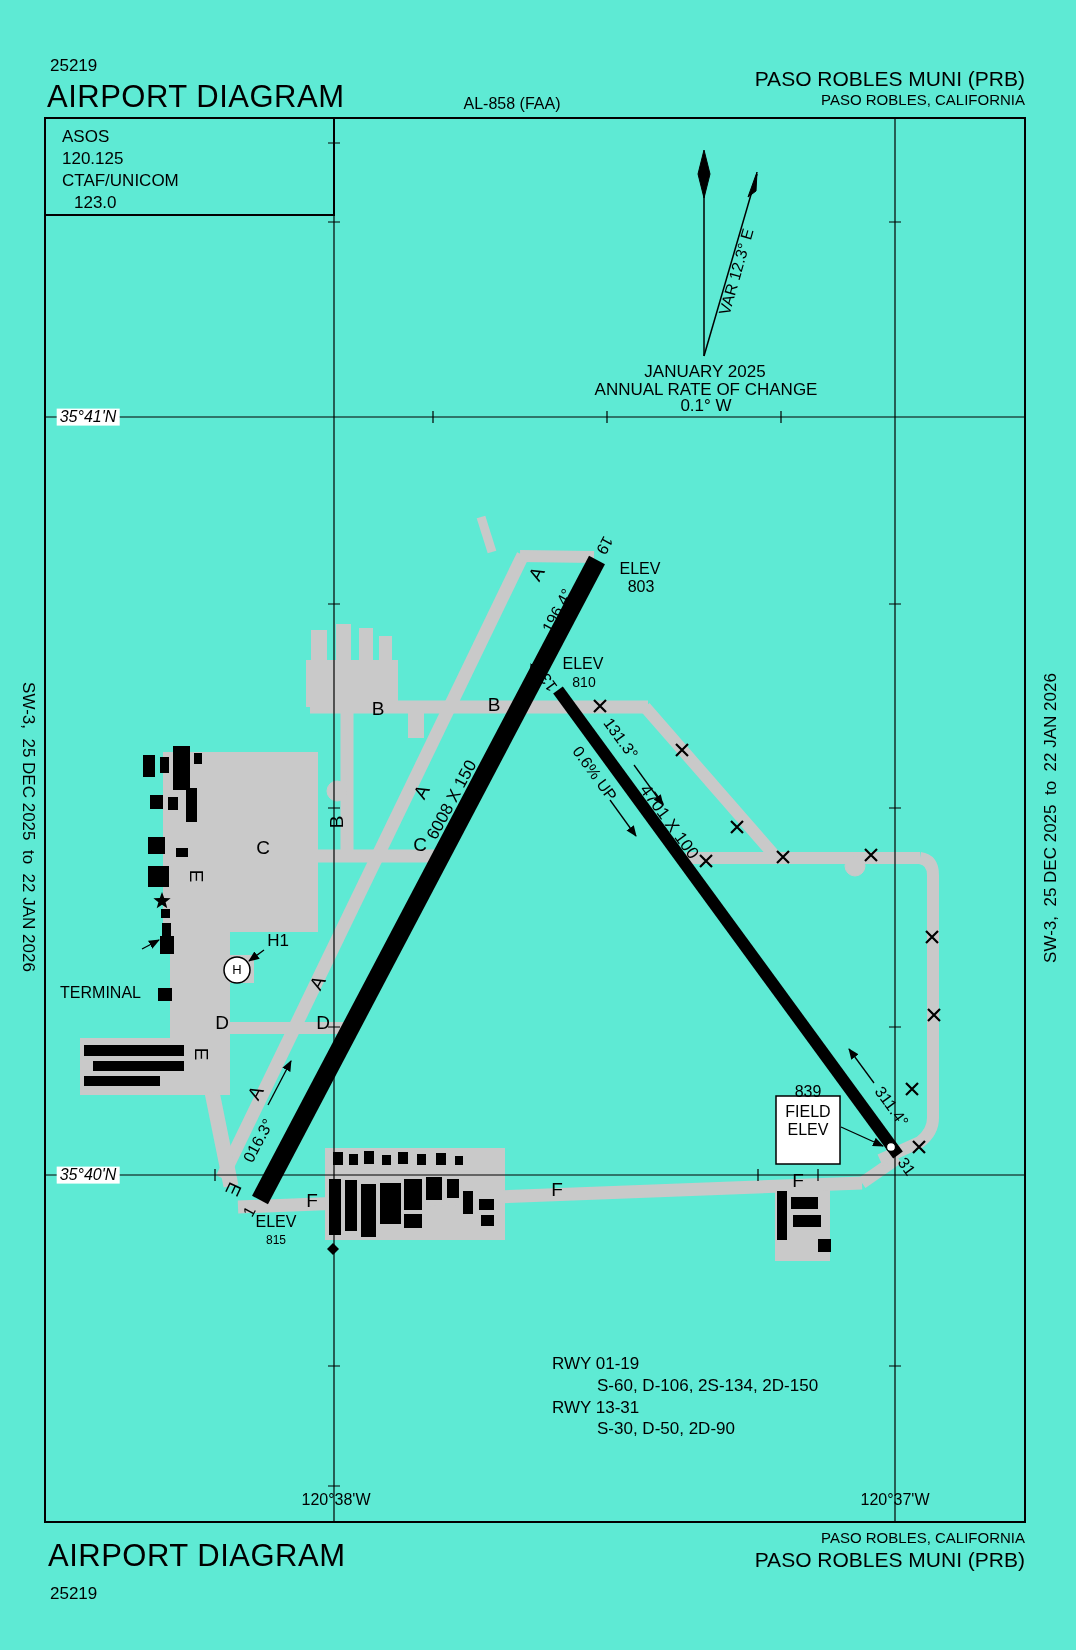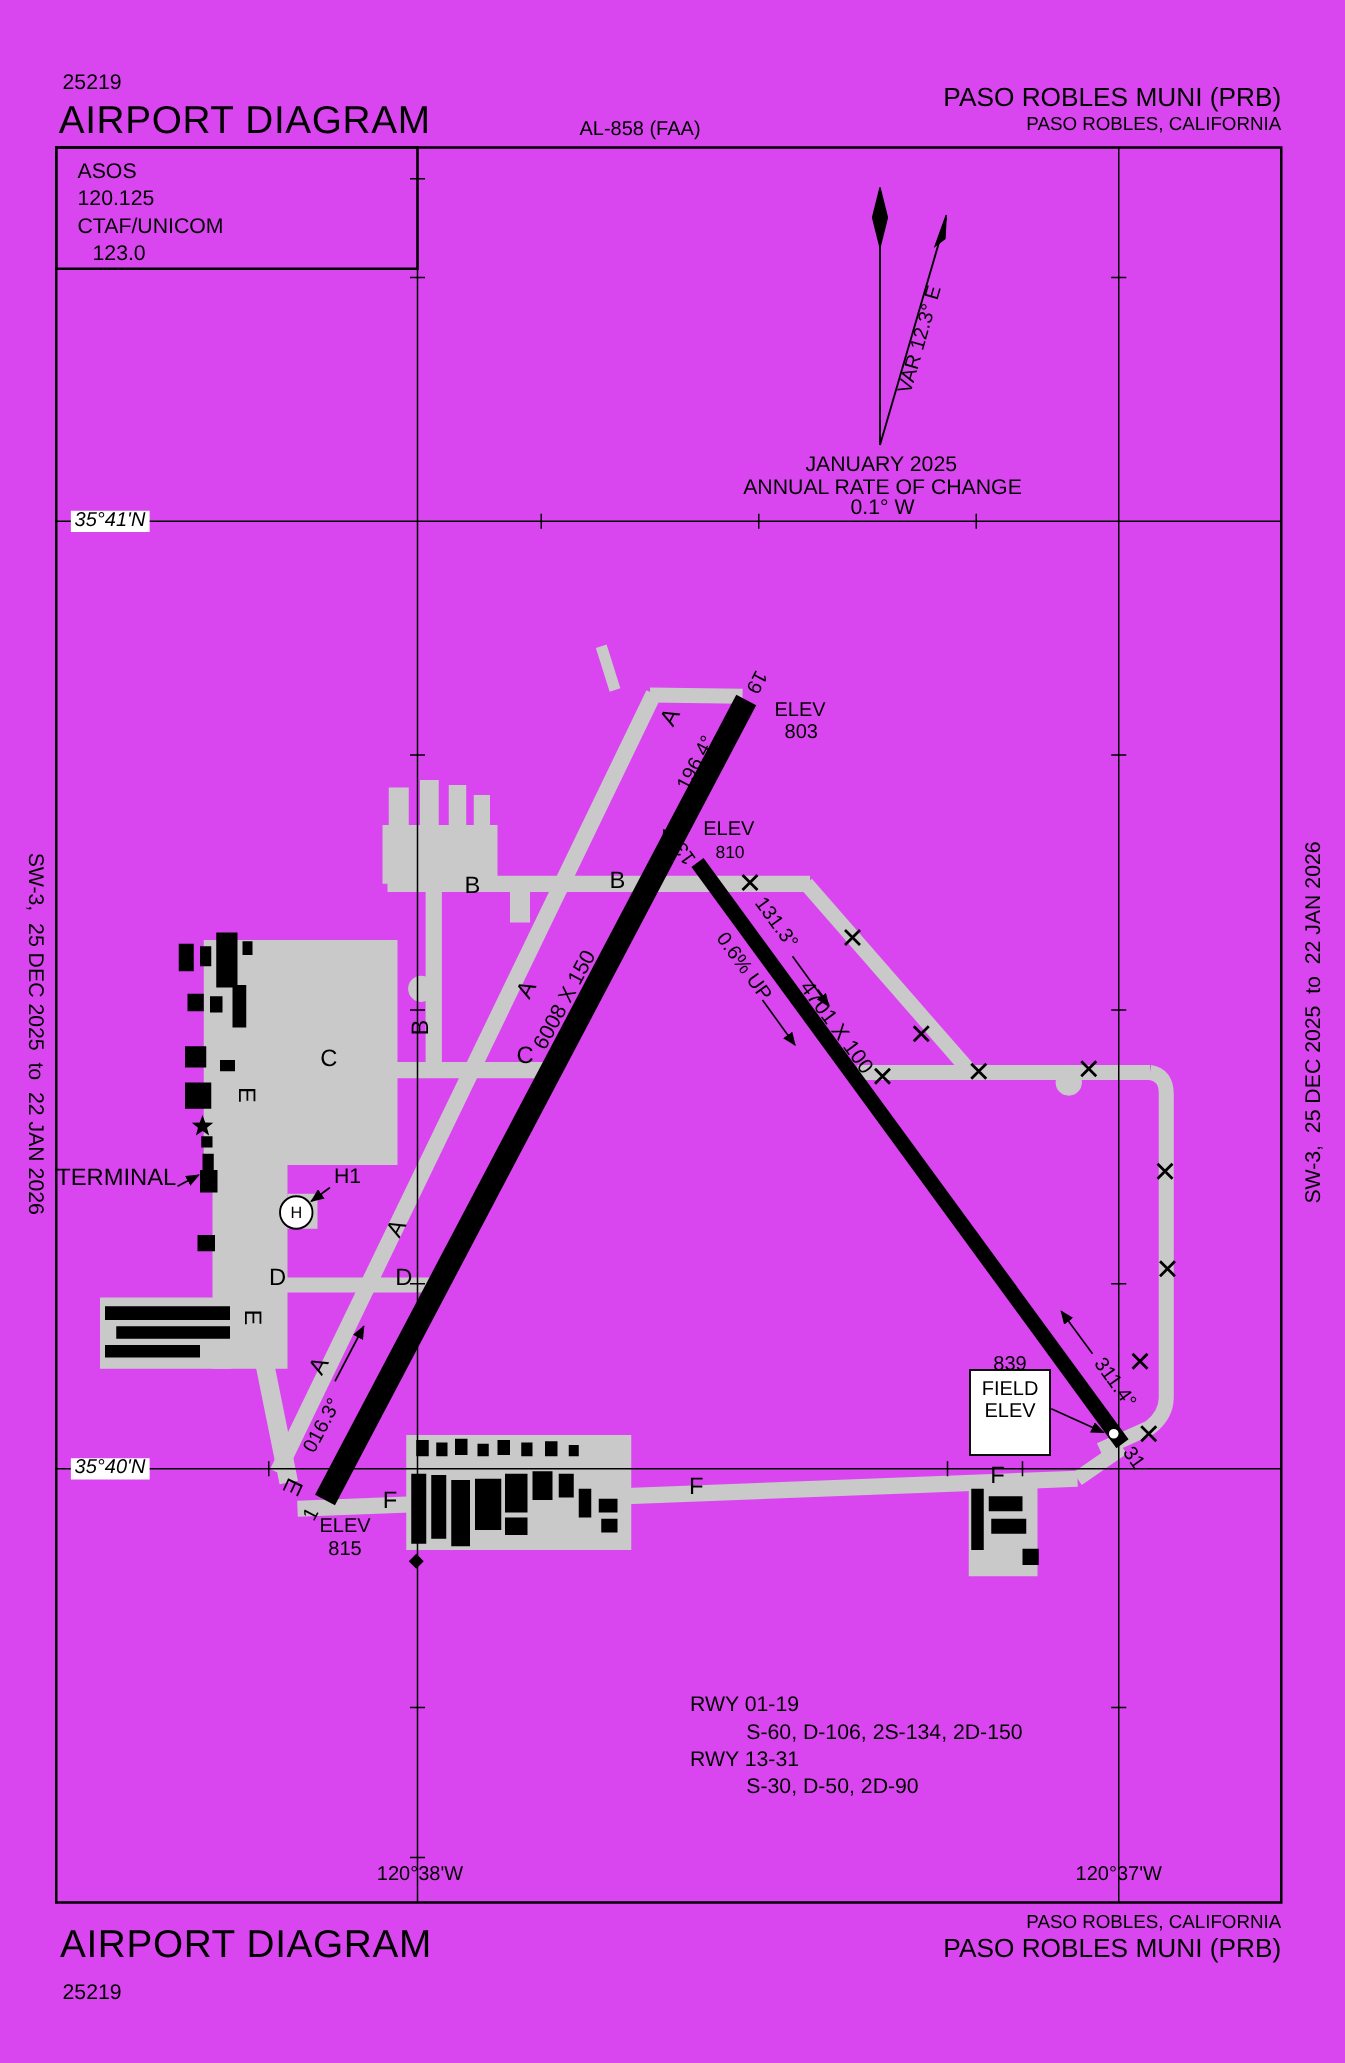--- a/index.html
+++ b/index.html
@@ -1,16 +1,16 @@
 <!DOCTYPE html>
 <html><head>
 <meta charset="utf-8">
 <style>
   html,body{margin:0;padding:0;background:#fff;}
-  #page{position:relative;width:1076px;height:1650px;background:#d946ef;overflow:hidden;
+  #page{position:relative;width:1076px;height:1650px;background:#5eead4;overflow:hidden;
         font-family:"Liberation Sans",sans-serif;color:#000;}
   svg{position:absolute;left:0;top:0;}
   .t{position:absolute;white-space:pre;line-height:1.05;color:#000;
      font-family:"Liberation Sans",sans-serif;}
   .tc{transform:translate(-50%,-50%);}
   .tl{transform:translate(0,-50%);}
   .tr{transform:translate(-100%,-50%);}
   .wbg{background:#fff;padding:0 3px;font-style:italic;}
 </style>
 </head>
@@ -179,21 +179,21 @@
 <div class="t tc" style="left:895px;top:1500px;font-size:16px">120°37'W</div>
 
 <div class="t" style="left:604px;top:545px;font-size:16px;transform:translate(-50%,-50%) rotate(118deg)">19</div>
 <div class="t" style="left:250px;top:1212px;font-size:16px;transform:translate(-50%,-50%) rotate(-62deg)">1</div>
 <div class="t" style="left:558px;top:611px;font-size:16px;transform:translate(-50%,-50%) rotate(-62deg)">196.4°</div>
 <div class="t" style="left:259px;top:1141px;font-size:16px;transform:translate(-50%,-50%) rotate(-62deg)">016.3°</div>
 <div class="t" style="left:452px;top:800px;font-size:17px;transform:translate(-50%,-50%) rotate(-62deg)">6008 X 150</div>
 <div class="t tc" style="left:640px;top:569px;font-size:16px">ELEV</div>
 <div class="t tc" style="left:641px;top:587px;font-size:16px">803</div>
 <div class="t tc" style="left:276px;top:1222px;font-size:16px">ELEV</div>
-<div class="t tc" style="left:276px;top:1240px;font-size:16px">815</div>
+<div class="t tc" style="left:276px;top:1240px;font-size:12px">815</div>
 
 <div class="t" style="left:549px;top:682px;font-size:16px;transform:translate(-50%,-50%) rotate(234deg)">13</div>
 <div class="t" style="left:906px;top:1167px;font-size:16px;transform:translate(-50%,-50%) rotate(54deg)">31</div>
 <div class="t" style="left:620px;top:739px;font-size:16px;transform:translate(-50%,-50%) rotate(54deg)">131.3°</div>
 <div class="t" style="left:891px;top:1107px;font-size:16px;transform:translate(-50%,-50%) rotate(54deg)">311.4°</div>
 <div class="t" style="left:594px;top:774px;font-size:16px;transform:translate(-50%,-50%) rotate(54deg)">0.6% UP</div>
 <div class="t" style="left:669px;top:822px;font-size:17px;transform:translate(-50%,-50%) rotate(54deg)">4701 X 100</div>
 <div class="t tc" style="left:583px;top:664px;font-size:16px">ELEV</div>
 <div class="t tc" style="left:584px;top:682px;font-size:14px">810</div>
 
@@ -213,21 +213,21 @@
 <div class="t tc" style="left:222px;top:1023px;font-size:19px">D</div>
 <div class="t tc" style="left:323px;top:1023px;font-size:19px">D</div>
 <div class="t" style="left:196px;top:876px;font-size:19px;transform:translate(-50%,-50%) rotate(90deg)">E</div>
 <div class="t" style="left:201px;top:1054px;font-size:19px;transform:translate(-50%,-50%) rotate(90deg)">E</div>
 <div class="t" style="left:233px;top:1189px;font-size:19px;transform:translate(-50%,-50%) rotate(115deg)">E</div>
 <div class="t tc" style="left:312px;top:1201px;font-size:19px">F</div>
 <div class="t tc" style="left:557px;top:1190px;font-size:19px">F</div>
 <div class="t tc" style="left:798px;top:1181px;font-size:19px">F</div>
 <div class="t tc" style="left:278px;top:941px;font-size:17px">H1</div>
 <div class="t tc" style="left:237px;top:970px;font-size:13px">H</div>
-<div class="t tr" style="left:141px;top:943px;font-size:19px">TERMINAL</div>
+<div class="t tr" style="left:141px;top:993px;font-size:16px">TERMINAL</div>
 
 <div class="t tl" style="left:552px;top:1364px;font-size:17px">RWY 01-19</div>
 <div class="t tl" style="left:597px;top:1386px;font-size:17px">S-60, D-106, 2S-134, 2D-150</div>
 <div class="t tl" style="left:552px;top:1408px;font-size:17px">RWY 13-31</div>
 <div class="t tl" style="left:597px;top:1429px;font-size:17px">S-30, D-50, 2D-90</div>
 
 <div class="t" style="left:28px;top:827px;font-size:17px;transform:translate(-50%,-50%) rotate(90deg)">SW-3,  25 DEC 2025  to  22 JAN 2026</div>
 <div class="t" style="left:1051px;top:818px;font-size:17px;transform:translate(-50%,-50%) rotate(-90deg)">SW-3,  25 DEC 2025  to  22 JAN 2026</div>
 
 <div class="t tl" style="left:48px;top:1556px;font-size:31px;letter-spacing:.5px">AIRPORT DIAGRAM</div>

